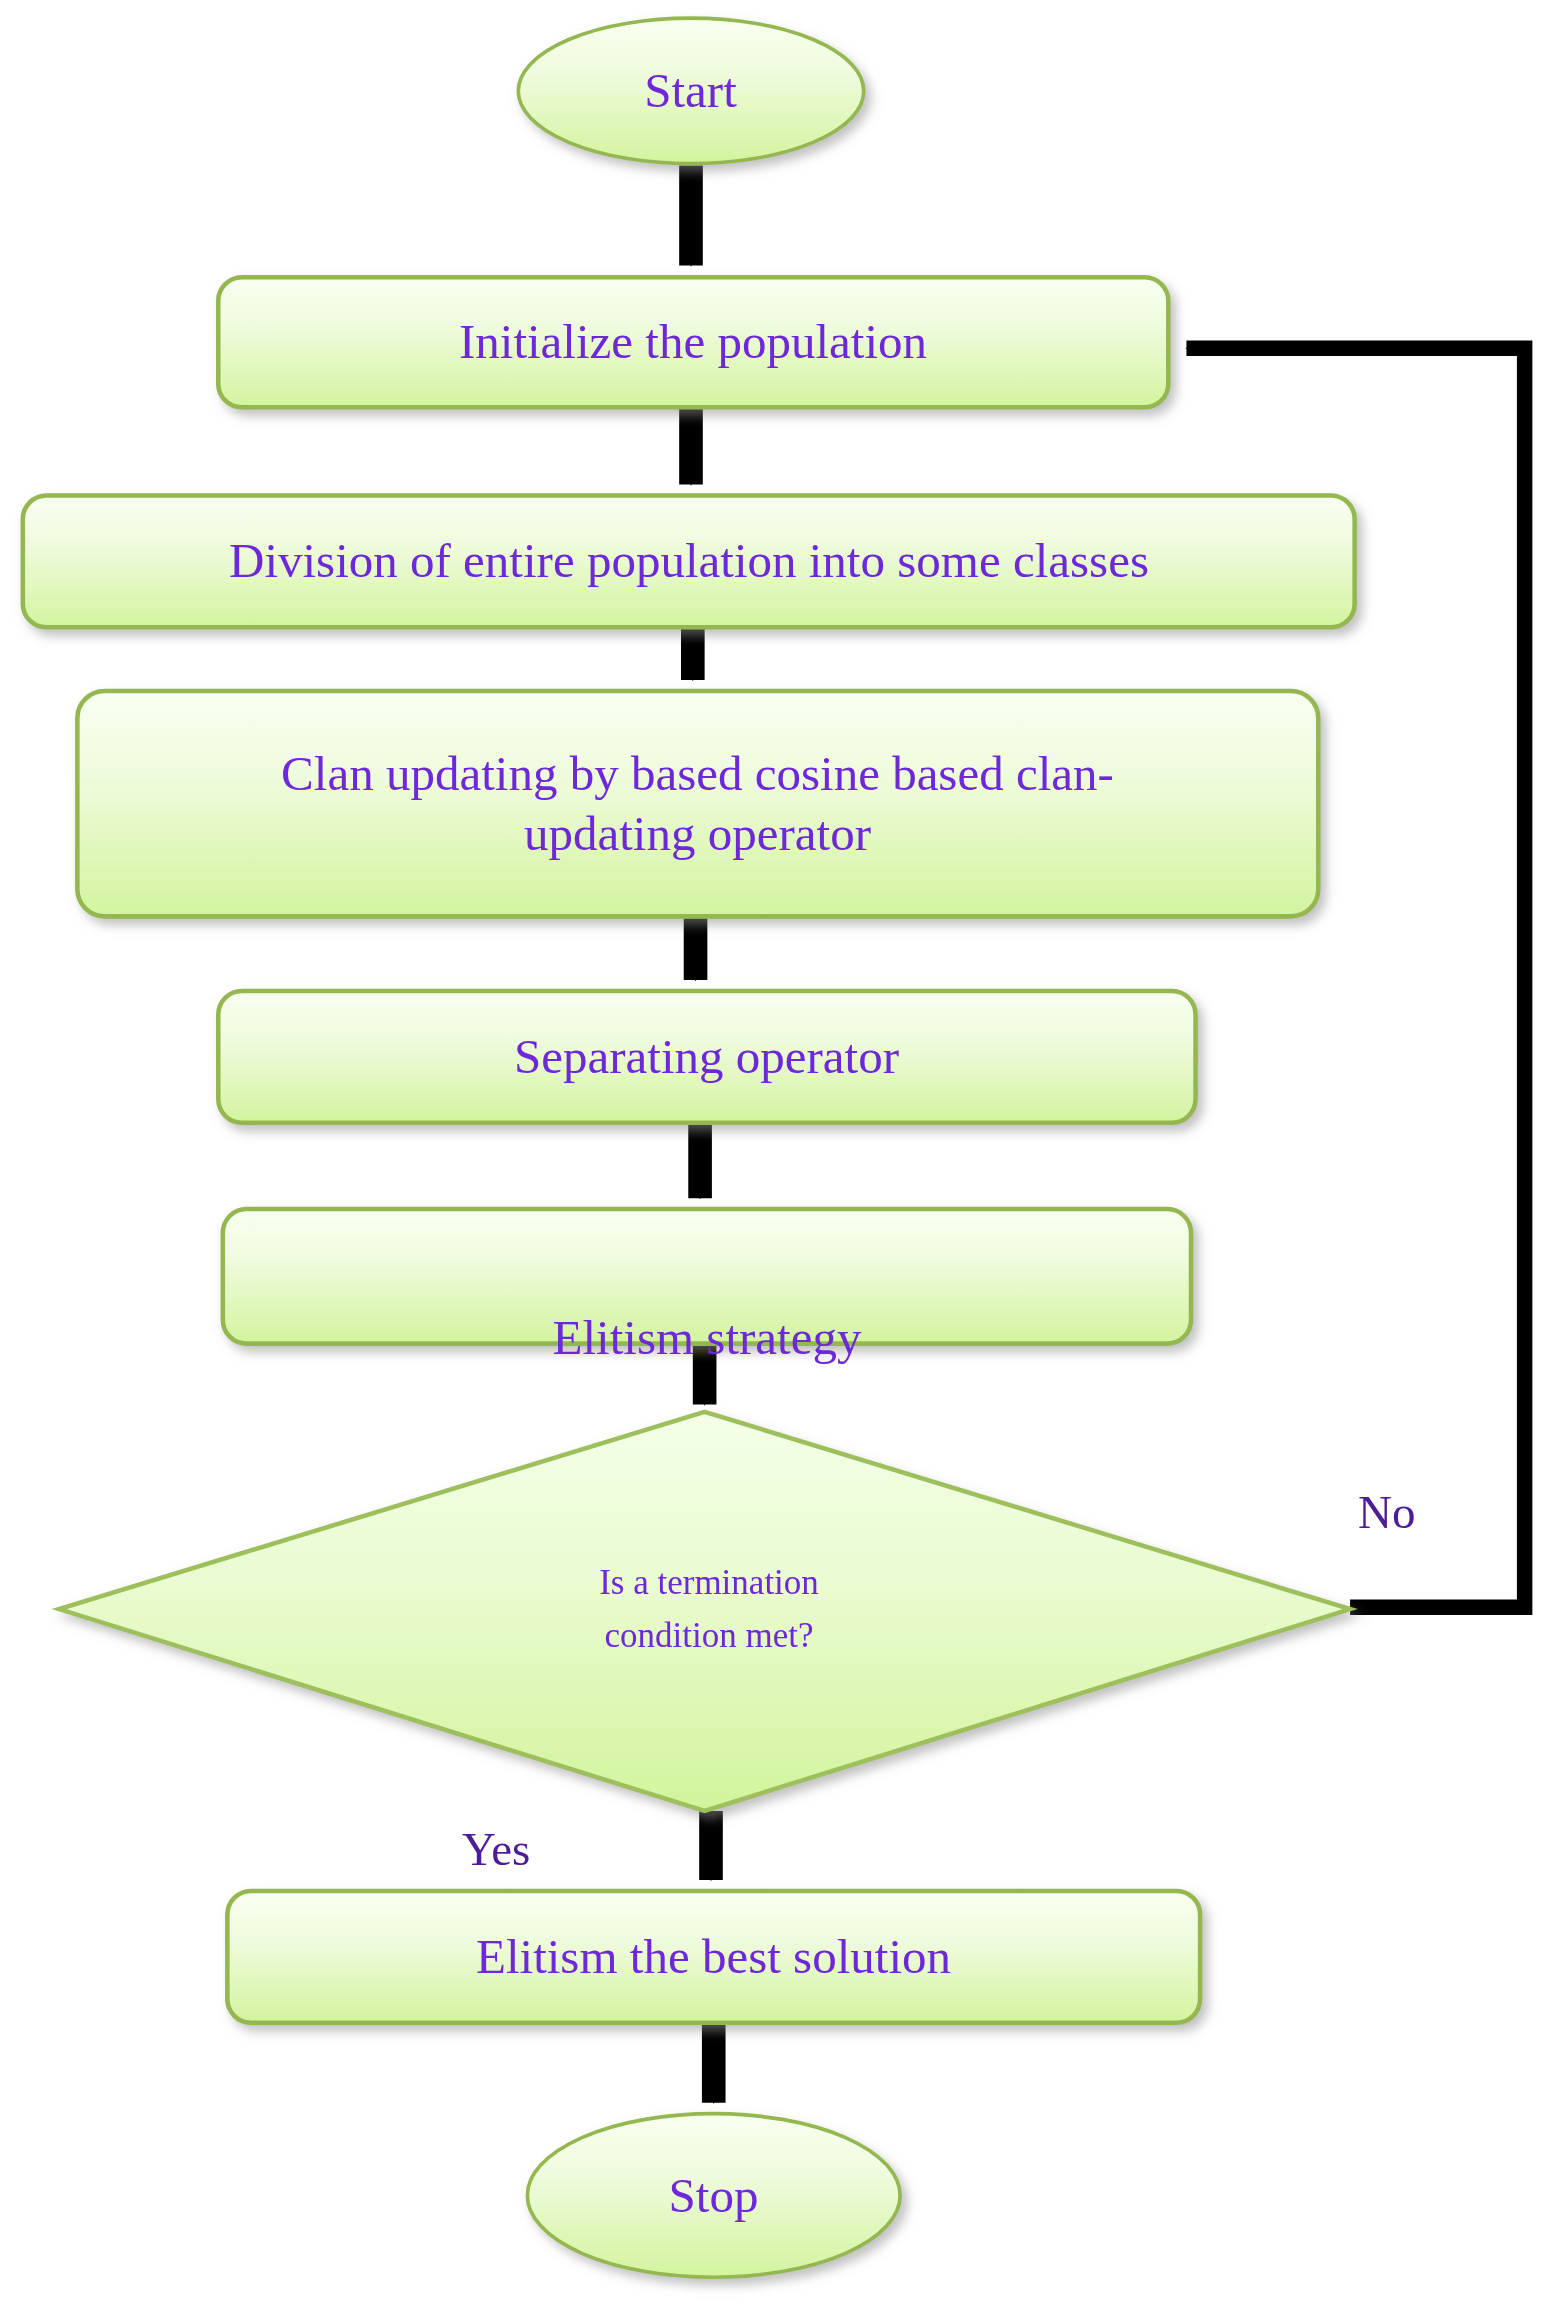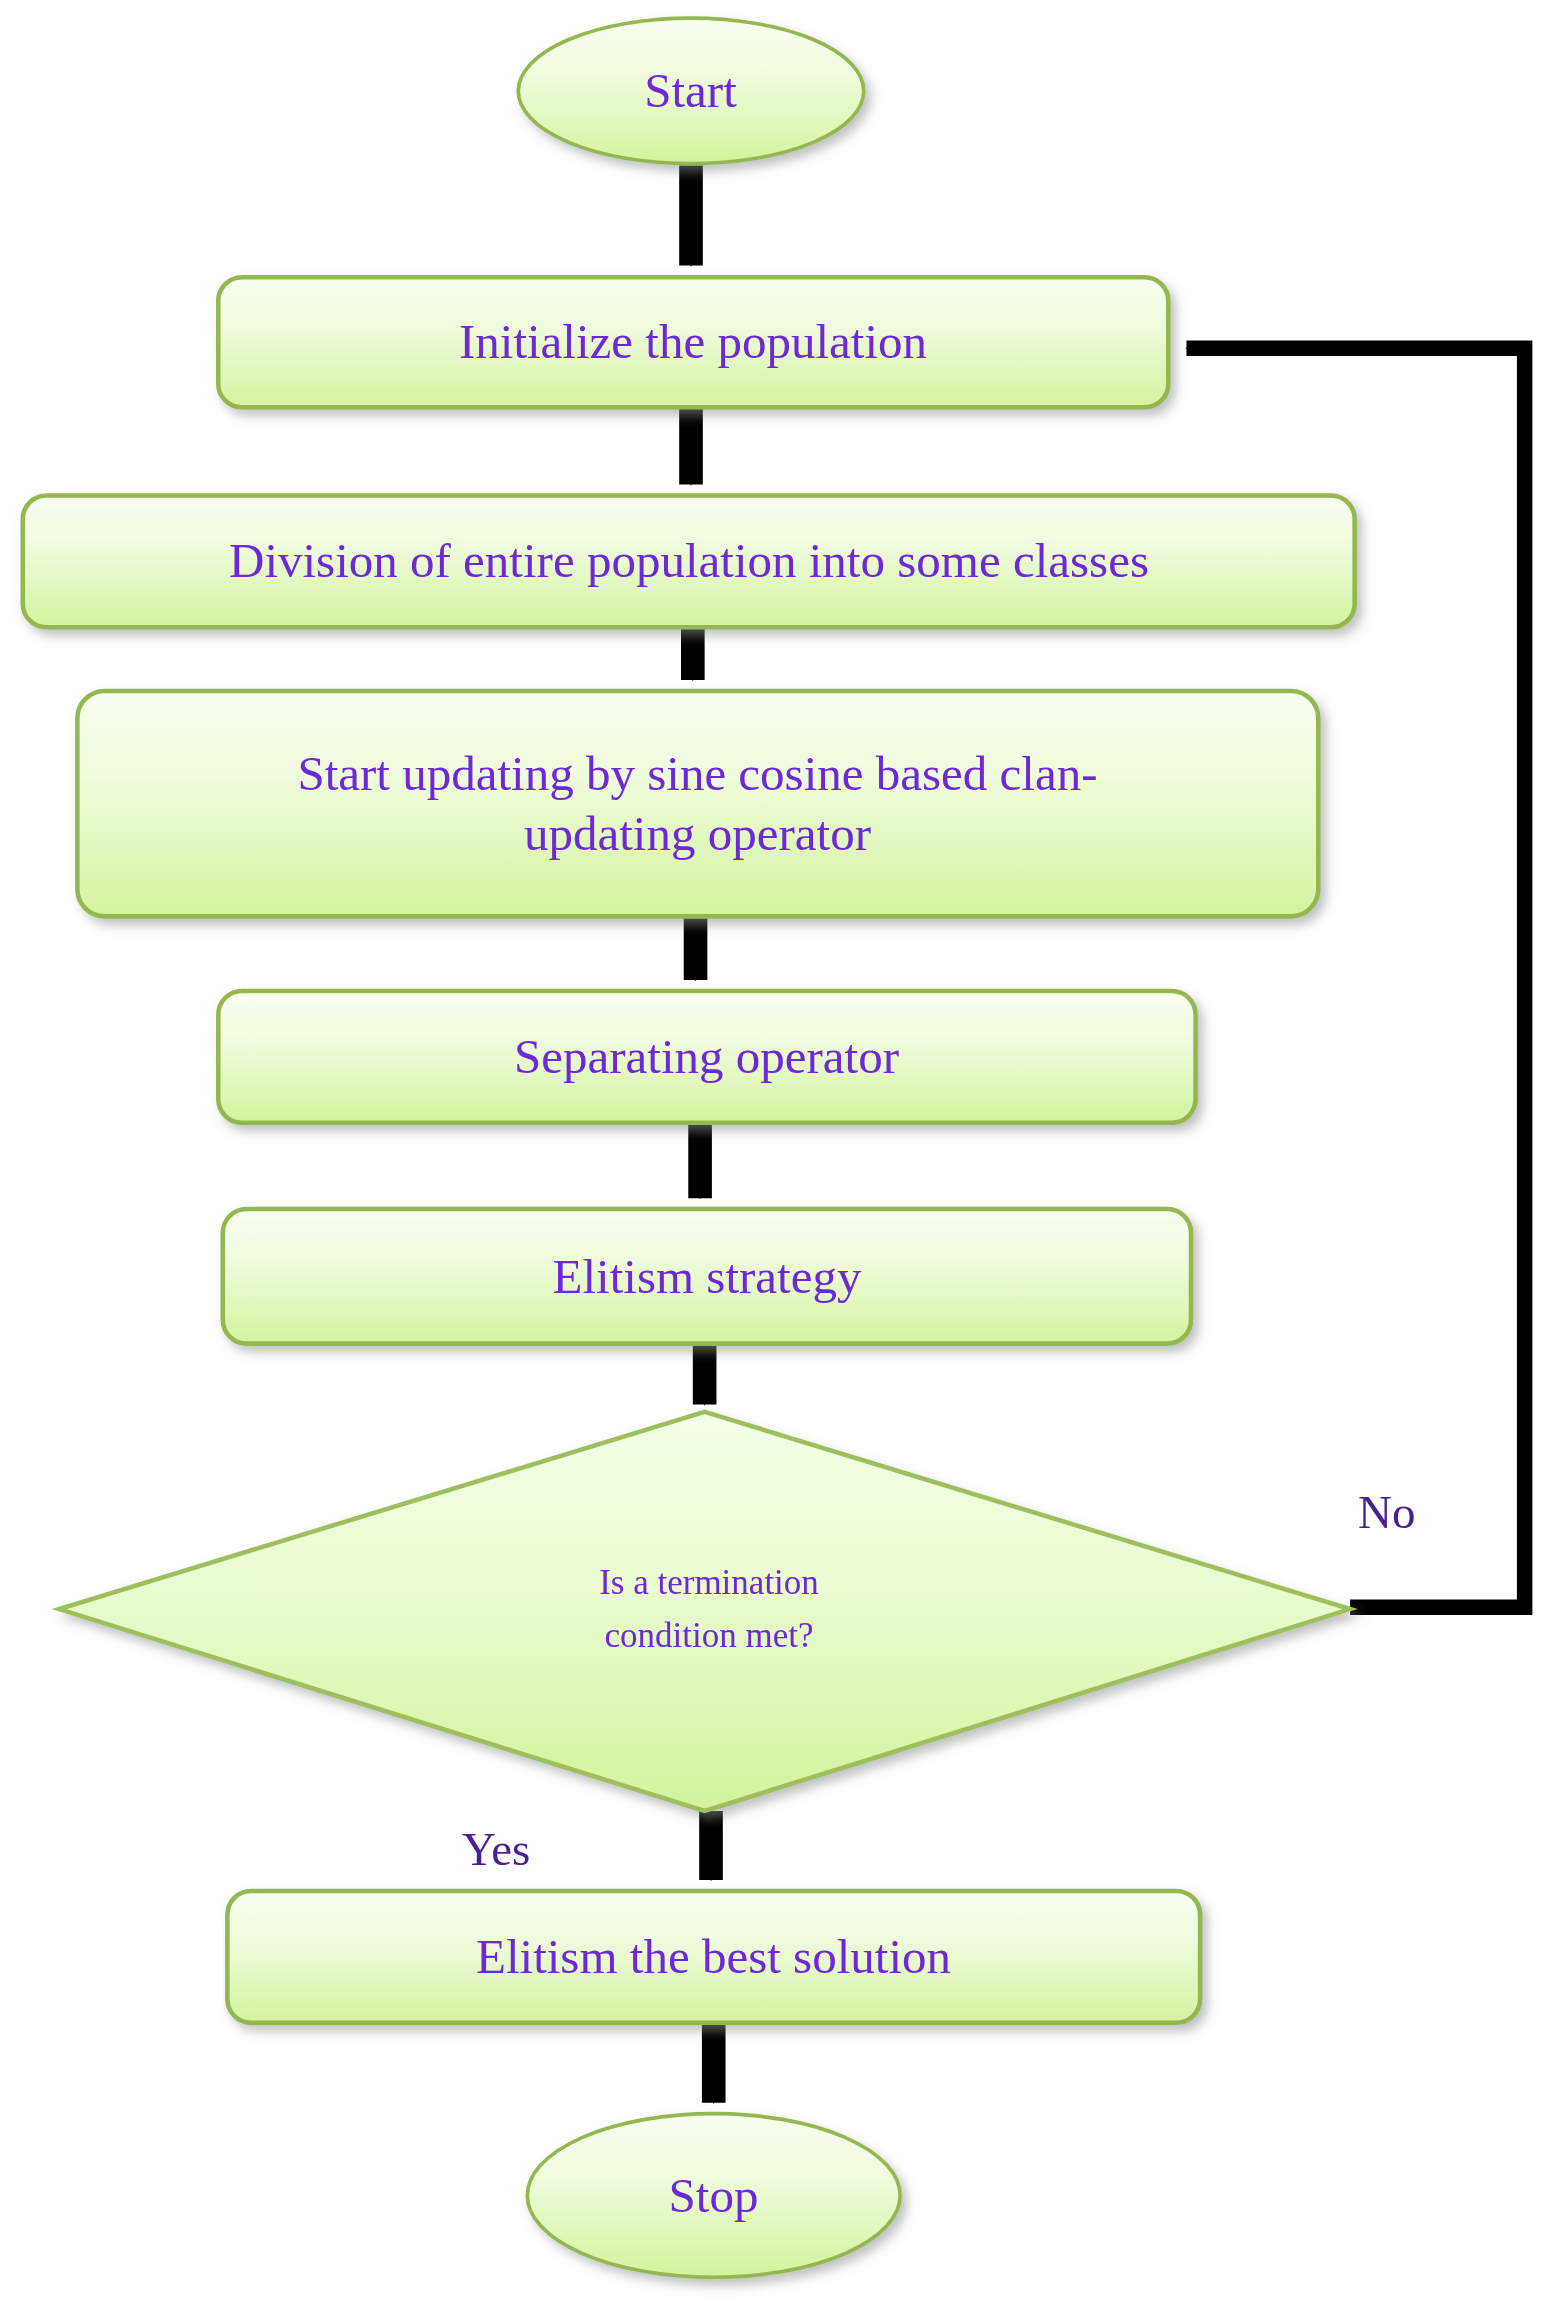--- a/index.html
+++ b/index.html
@@ -114,26 +114,26 @@
 
     <ellipse cx="785" cy="2415" rx="205" ry="90" fill="url(#nodeGrad)" stroke="#94b84f" stroke-width="4" filter="url(#dropshadow)"></ellipse>
   </svg>
 
   <div class="node-label" style="left:518px; top:18px; width:345px; height:145px; font-size:49px;">Start</div>
 
   <div class="node-label" style="left:23px; top:495px; width:1332px; height:132px; font-size:49px;">Division of entire population into some classes</div>
 
   <div class="node-label" style="left:218px; top:277px; width:950px; height:130px; font-size:49px;">Initialize the population</div>
 
-  <div class="node-label" style="left:77px; top:691px; width:1241px; height:225px; font-size:49px;">Start updating by sine cosine based  clan-
+  <div class="node-label" style="left:77px; top:691px; width:1241px; height:225px; font-size:49px;">Clan updating by based cosine based  clan-
 updating operator</div>
 
   <div class="node-label" style="left:218px; top:991px; width:977px; height:132px; font-size:49px;">Separating operator</div>
 
-  <div class="node-label" style="left:223px; top:1209px; width:968px; height:135px; font-size:49px;">Elitism strategy</div>
+  <div class="node-label" style="left:223px; top:1270px; width:968px; height:135px; font-size:49px;">Elitism strategy</div>
 
   <div class="node-label" style="left:300px; top:1455px; width:818px; height:309px; font-size:35px; line-height:1.5;">Is a termination
 condition met?</div>
 
   <div class="node-label" style="left:227px; top:1891px; width:973px; height:132px; font-size:49px;">Elitism the best solution</div>
 
   <div class="node-label" style="left:527px; top:2114px; width:373px; height:164px; font-size:49px;">Stop</div>
 
   <div class="edge-label" style="left:1358px; top:1489px;">No</div>
 

